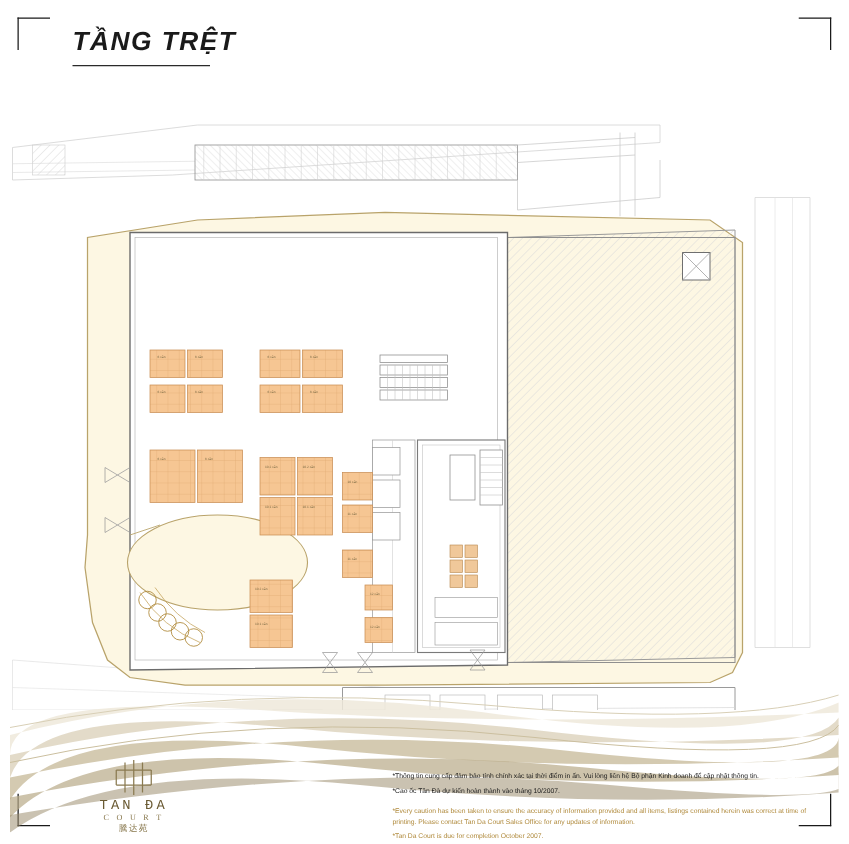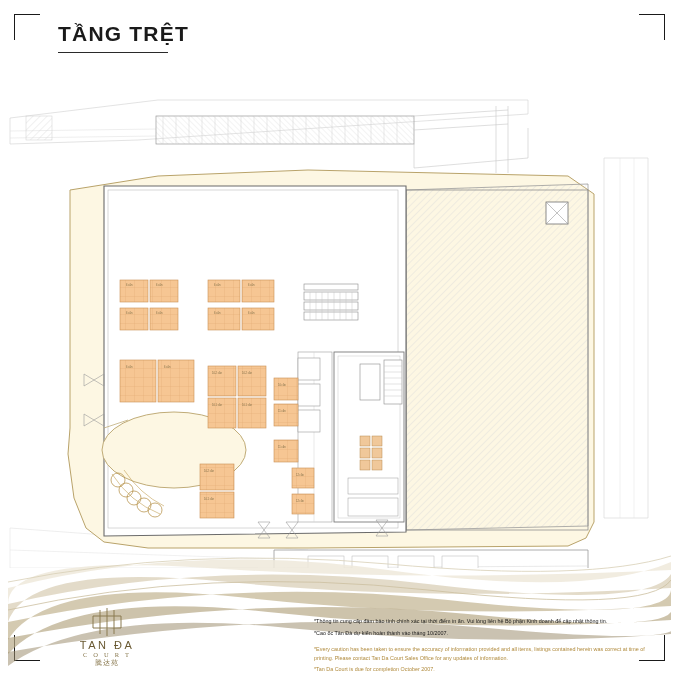--- a/index.html
+++ b/index.html
@@ -38,20 +38,21 @@
 
   
   #title-vi {
     position: absolute;
     left: 58px; top: 22px;
     font-family: "Liberation Sans", sans-serif;
     font-size: 21px;
     font-weight: bold;
     letter-spacing: 1.2px;
     color: #1a1a1a;
+    font-style: italic;
   }
   #title-rule {
     position: absolute;
     left: 58px; top: 52px;
     width: 110px; height: 1px;
     background: #2a2a2a;
   }
   #title-en {
     position: absolute;
     left: 58px; top: 60px;
@@ -78,21 +79,21 @@
 
   
   #logo {
     position: absolute;
     left: 52px; top: 608px;
     width: 110px; height: 58px;
     text-align: center;
   }
   #logo .logo-mark { display: block; }
   #logo .logo-name {
-    font-family: Liberation Sans, sans-serif;
+    font-family: Liberation Mono, monospace;
     font-size: 11px;
     letter-spacing: 2.5px;
     color: #6a5a33;
     margin-top: 1px;
   }
   #logo .logo-sub {
     font-family: "Liberation Serif", serif;
     font-size: 6.5px;
     letter-spacing: 2.2px;
     color: #8a7a50;

